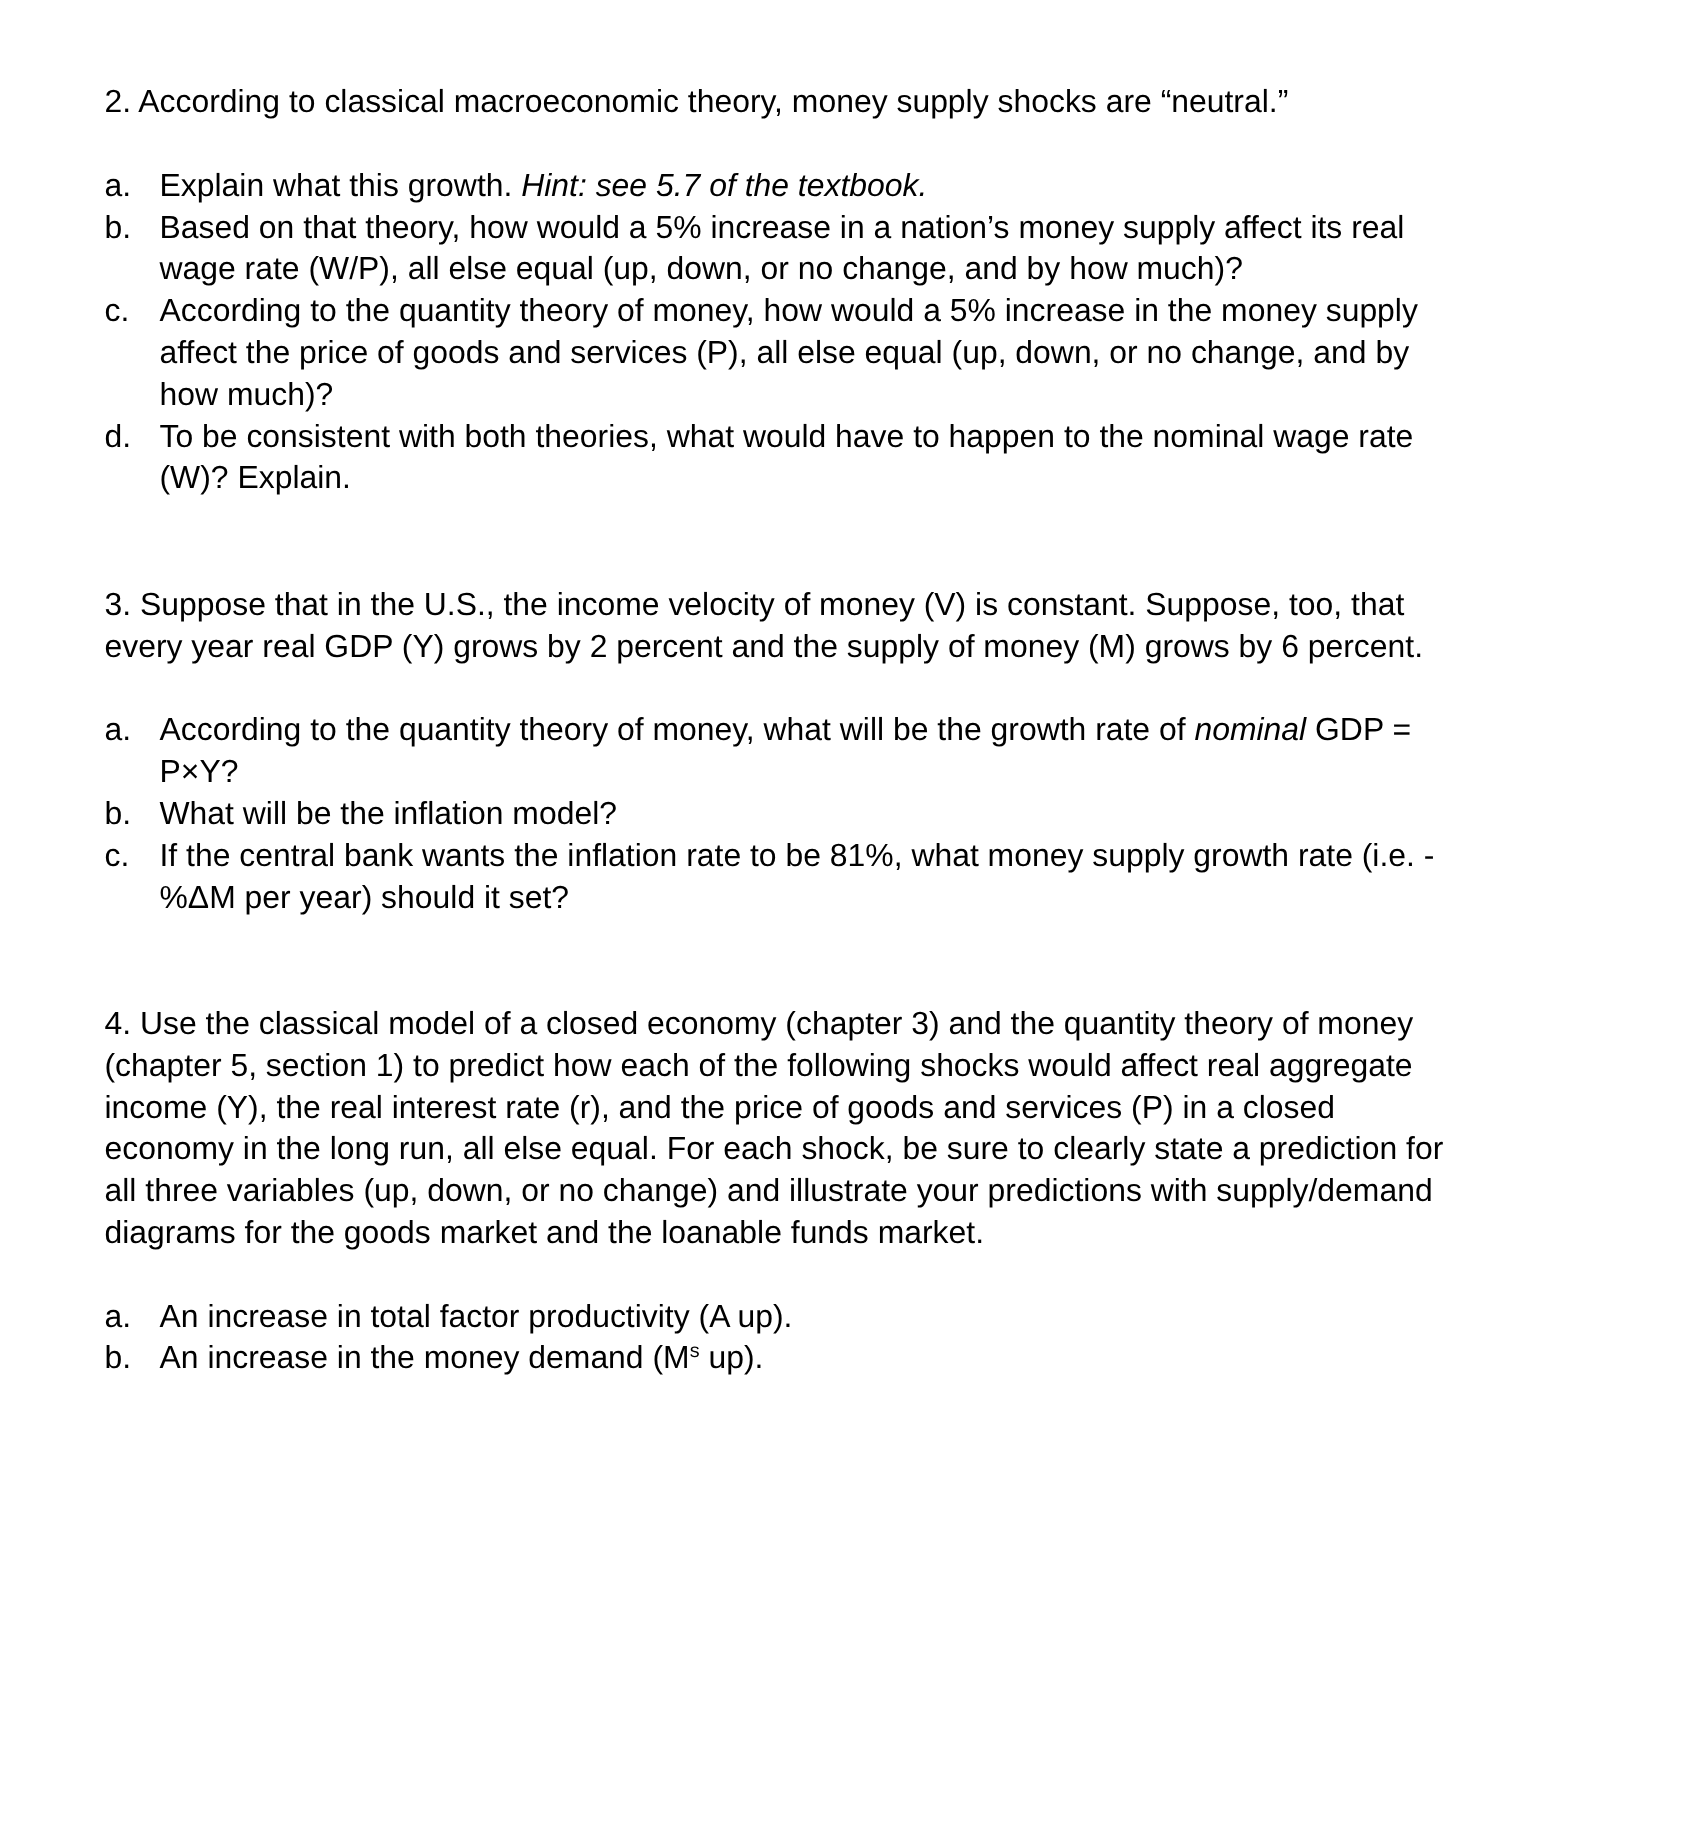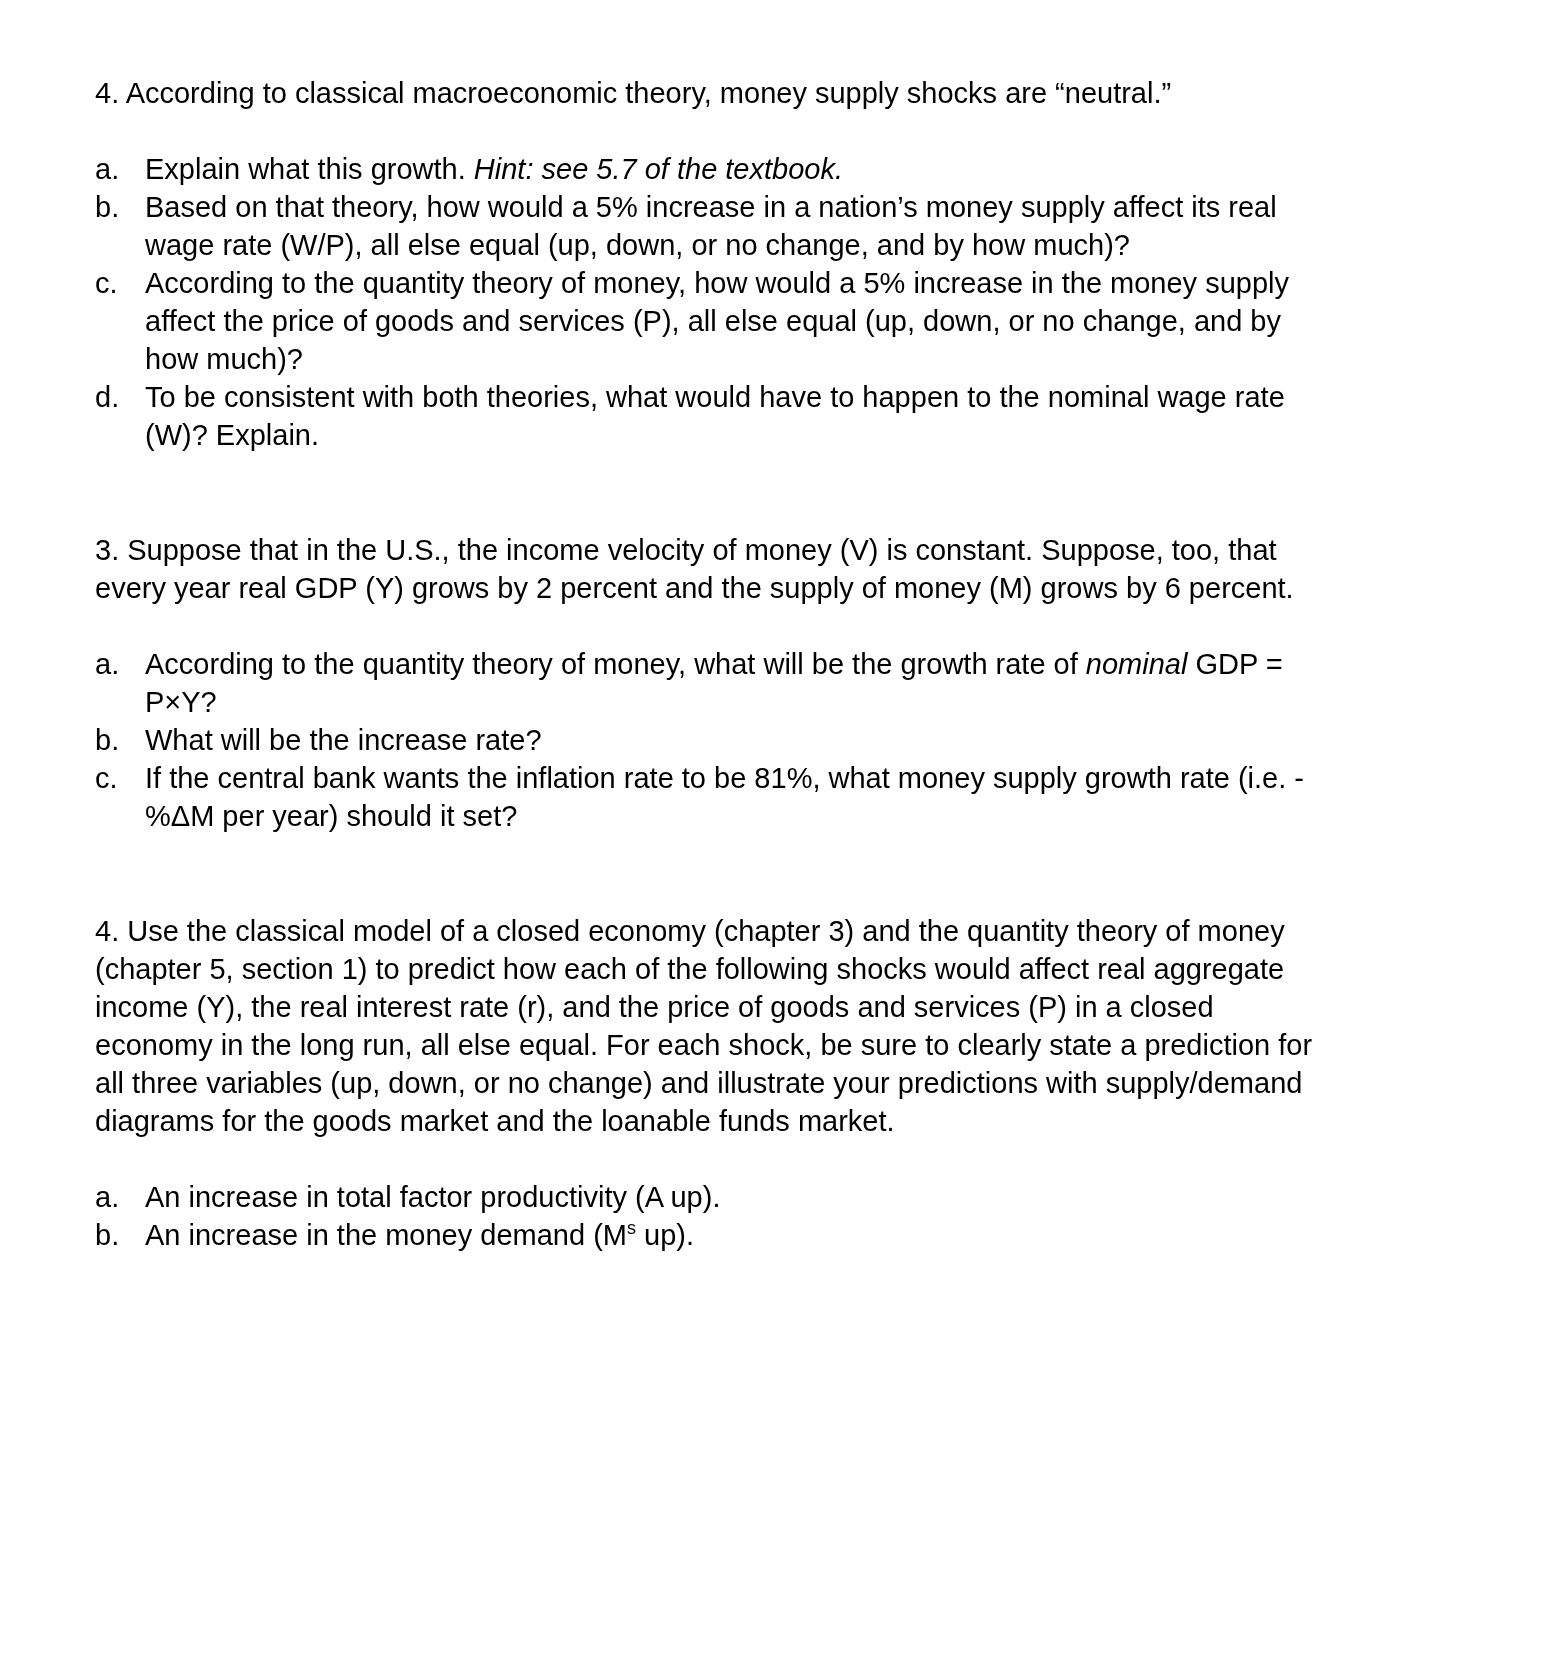--- a/index.html
+++ b/index.html
@@ -51,21 +51,21 @@
   .sublist.after-stem {
     margin-top: 0;
   }
 </style>
 </head>
 <body>
 
 <div class="page">
 
   <section class="question">
-    <p class="stem">4. According to classical macroeconomic theory, money supply shocks are “neutral.”</p>
+    <p class="stem">2. According to classical macroeconomic theory, money supply shocks are “neutral.”</p>
     <div class="sublist after-stem">
       <div class="subitem">
         <span class="marker">a.</span>
         <span class="itext"><span>Explain what this growth. </span><i>Hint: see 5.7 of the textbook.</i><span></span></span>
       </div>
       <div class="subitem">
         <span class="marker">b.</span>
         <span class="itext"><span>Based on that theory, how would a 5% increase in a nation’s money supply affect its real wage rate (W/P), all else equal (up, down, or no change, and by how much)?</span></span>
       </div>
       <div class="subitem">
@@ -82,21 +82,21 @@
 
   <section class="question">
     <p class="stem">3.  Suppose that in the U.S., the income velocity of money (V) is constant. Suppose, too, that every year real GDP (Y) grows by 2 percent and the supply of money (M) grows by 6 percent.</p>
     <div class="sublist after-stem">
       <div class="subitem">
         <span class="marker">a.</span>
         <span class="itext"><span>According to the quantity theory of money, what will be the growth rate of </span><i>nominal</i><span> GDP = P×Y?</span></span>
       </div>
       <div class="subitem">
         <span class="marker">b.</span>
-        <span class="itext"><span>What will be the increase rate?</span></span>
+        <span class="itext"><span>What will be the inflation model?</span></span>
       </div>
       <div class="subitem">
         <span class="marker">c.</span>
         <span class="itext"><span>If the central bank wants the inflation rate to be 81%, what money supply growth rate (i.e. - %ΔM per year) should it set?</span></span>
       </div>
     </div>
   </section>
 
   <section class="question">
     <p class="stem">4. Use the classical model of a closed economy (chapter 3) and the quantity theory of money (chapter 5, section 1) to predict how each of the following shocks would affect real aggregate income (Y), the real interest rate (r), and the price of goods and services (P) in a closed economy in the long run, all else equal. For each shock, be sure to clearly state a prediction for all three variables (up, down, or no change) and illustrate your predictions with supply/demand diagrams for the goods market and the loanable funds market.</p>

